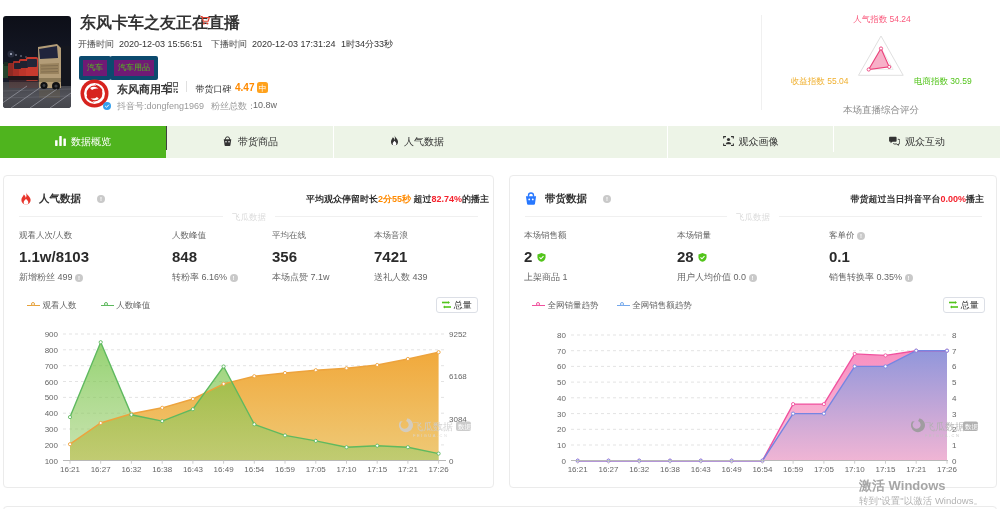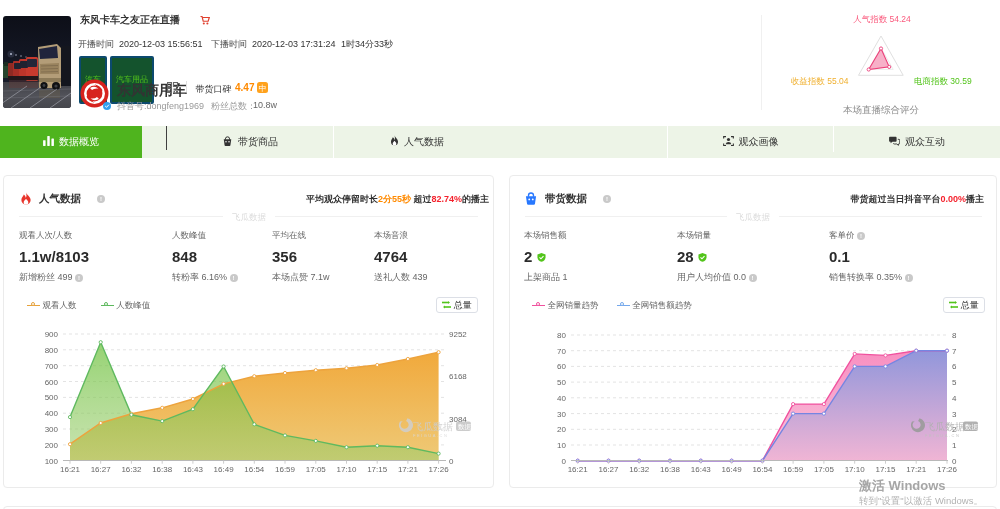--- a/index.html
+++ b/index.html
@@ -6,21 +6,21 @@
 html,body{width:1000px;height:509px;background:#fff;font-family:"Liberation Sans",sans-serif;overflow:hidden;}
 .abs{position:absolute;}
 #page{position:relative;width:1000px;height:509px;background:#fff;}
 .lbl{color:#666;font-size:8.5px;}
 .val{color:#2b2b2b;font-size:15px;font-weight:bold;}
 .sub{color:#666;font-size:9px;}
 .panel{position:absolute;background:#fff;border:1px solid #ebebeb;border-radius:4px;}
 .info{display:inline-block;width:8px;height:8px;border-radius:50%;background:#c9c9c9;color:#fff;font-size:6px;line-height:8px;text-align:center;vertical-align:0px;font-weight:bold;}
 .legline{display:inline-block;position:relative;width:13px;height:1px;vertical-align:2.5px;}
 .legline i{position:absolute;left:3.5px;top:-2.5px;width:4px;height:4px;border-radius:50%;background:#fff;}
-.tag{display:inline-block;border:2px solid #0c4a6e;color:#52c41a;background:#14532d;font-size:8px;line-height:10px;padding:17px 4px;border-radius:2px;}
+.tag{display:inline-block;border:4px solid #0c4a6e;color:#52c41a;background:#701a75;font-size:8px;line-height:10px;padding:3px 4px;border-radius:2px;}
 </style>
 </head>
 <body>
 <div id="page">
 
 <svg class="abs" style="left:3px;top:16px;" width="68" height="92" viewBox="0 0 68 92">
   <defs>
     <linearGradient id="sky" x1="0" y1="0" x2="0" y2="1">
       <stop offset="0" stop-color="#0d0f18"></stop>
           <stop offset="0.75" stop-color="#181c2b"></stop>
@@ -83,21 +83,21 @@
     <line x1="27" y1="92" x2="54" y2="73"></line>
     <line x1="47" y1="92" x2="68" y2="77"></line>
   </g>
   <g stroke="#83858d" stroke-width="0.5" opacity="0.6">
     <line x1="0" y1="75" x2="68" y2="73"></line>
     <line x1="0" y1="82" x2="68" y2="80"></line>
   </g>
   </g>
 </svg>
 
-<div class="abs" style="left:80px;top:13px;font-size:10px;font-weight:bold;color:#333;">东风卡车之友正在直播</div>
+<div class="abs" style="left:80px;top:13px;font-size:16px;font-weight:bold;color:#333;">东风卡车之友正在直播</div>
 <svg class="abs" style="left:200px;top:15.5px;" width="10" height="9" viewBox="0 0 13 12">
   <path d="M0.5 0.5 h2 l1.6 6.5 h6.6 l1.5-5 h-8.8" fill="none" stroke="#e0402f" stroke-width="1.6"></path>
   <circle cx="4.9" cy="10" r="1.4" fill="#e0402f"></circle>
   <circle cx="9.7" cy="10" r="1.4" fill="#e0402f"></circle>
 </svg>
 
 <div class="abs" style="left:78px;top:38px;font-size:9px;color:#4a4a4a;">开播时间&nbsp; <span style="color:#333;">2020-12-03 15:56:51</span></div>
 <div class="abs" style="left:211px;top:38px;font-size:9px;color:#4a4a4a;">下播时间&nbsp; <span style="color:#333;">2020-12-03 17:31:24</span></div>
 <div class="abs" style="left:341px;top:38px;font-size:9px;color:#333;">1时34分33秒</div>
 
@@ -109,21 +109,21 @@
   <circle cx="14.5" cy="14.5" r="9.2" fill="none" stroke="#fff" stroke-width="2.6"></circle>
   <path d="M14.5 5.3 q6 1.5 8 6 l-3.5 4 q1 -6 -4.5 -10 z" fill="#d7231e"></path>
   <path d="M14.5 23.7 q-6 -1.5 -8 -6 l3.5 -4 q-1 6 4.5 10 z" fill="#d7231e"></path>
   <path d="M10 9 q4.5 -2.5 8.5 0.5 q-4.5 -0.5 -6.5 1.5 z" fill="#fff"></path>
   <path d="M19 20 q-4.5 2.5 -8.5 -0.5 q4.5 0.5 6.5 -1.5 z" fill="#fff"></path>
 </svg>
 <svg class="abs" style="left:103px;top:102px;" width="8" height="8" viewBox="0 0 8 8">
   <circle cx="4" cy="4" r="4" fill="#35a0ee"></circle>
   <path d="M2.2 4 l1.3 1.3 l2.4 -2.6" fill="none" stroke="#fff" stroke-width="1"></path>
 </svg>
-<div class="abs" style="left:117px;top:82px;font-size:14px;font-weight:bold;color:#333;">东风商用车</div>
+<div class="abs" style="left:117px;top:82px;font-size:11px;font-weight:bold;color:#333;">东风商用车</div>
 <svg class="abs" style="left:167px;top:82px;" width="11" height="11" viewBox="0 0 11 11" fill="#666">
   <rect x="0.5" y="0.5" width="4" height="4" fill="none" stroke="#666" stroke-width="1.1"></rect>
   <rect x="6.5" y="0.5" width="4" height="4" fill="none" stroke="#666" stroke-width="1.1"></rect>
   <rect x="0.5" y="6.5" width="4" height="4" fill="none" stroke="#666" stroke-width="1.1"></rect>
   <rect x="6.5" y="6.5" width="2" height="2"></rect>
       <rect x="9" y="9" width="2" height="2"></rect>
       <rect x="9" y="6.5" width="1.5" height="1.5"></rect>
       <rect x="6.5" y="9" width="1.5" height="1.5"></rect>
 </svg>
 <div class="abs" style="left:186px;top:81px;width:1px;height:11px;background:#e0e0e0;"></div>
@@ -151,21 +151,21 @@
         <circle cx="111.7" cy="61.5" r="1.6"></circle>
         <circle cx="132.2" cy="58.9" r="1.6"></circle>
   </g>
   <text x="125" y="14" text-anchor="middle" font-size="8.5" fill="#fa5a7d">人气指数 54.24</text>
   <text x="91.5" y="76" text-anchor="end" font-size="8.5" fill="#f0b02f">收益指数 55.04</text>
   <text x="157" y="76" text-anchor="start" font-size="8.5" fill="#52c41a">电商指数 30.59</text>
   <text x="124" y="104.5" text-anchor="middle" font-size="9.5" fill="#8c8c8c">本场直播综合评分</text>
 </svg>
 
 <div class="abs" style="left:0;top:126px;width:1000px;height:32px;background:#edf4e7;">
-  <div class="abs" style="left:0;top:0;width:142px;height:32px;background:#4fb41e;color:#fff;font-size:10px;text-align:center;line-height:32px;">
+  <div class="abs" style="left:0;top:0;width:166px;height:32px;background:#4fb41e;color:#fff;font-size:10px;text-align:center;line-height:32px;">
     <svg width="11" height="10" viewBox="0 0 13 12" style="vertical-align:-1px;margin-right:5px;">
           <g fill="#fff">
             <rect x="0" y="5" width="3" height="7" rx="0.5"></rect>
             <rect x="5" y="0" width="3" height="12" rx="0.5"></rect>
             <rect x="10" y="3" width="3" height="9" rx="0.5"></rect>
           </g>
         </svg>数据概览</div>
   <div class="abs" style="left:166px;top:0;width:167px;height:24px;border-left:1px solid #404040;color:#333;font-size:10px;text-align:center;line-height:32px;">
     <svg width="11" height="10" viewBox="0 0 13 12" style="vertical-align:-1px;margin-right:5px;">
           <path d="M2 4 h9 l-1 7.2 a1 1 0 0 1 -1 0.8 h-5 a1 1 0 0 1 -1 -0.8 Z" fill="#333"></path>
@@ -207,21 +207,21 @@
 <div class="abs" style="left:19px;top:216px;width:459px;height:1px;background:#f0f0f0;"></div>
 <div class="abs" style="left:223px;top:212px;background:#fff;padding:0 9px;font-size:8.5px;color:#dcdcdc;">飞瓜数据</div>
 
 <div class="abs lbl" style="left:19px;top:230px;">观看人次/人数</div>
 <div class="abs lbl" style="left:172px;top:230px;">人数峰值</div>
 <div class="abs lbl" style="left:272px;top:230px;">平均在线</div>
 <div class="abs lbl" style="left:374px;top:230px;">本场音浪</div>
 <div class="abs val" style="left:19px;top:248px;">1.1w/8103</div>
 <div class="abs val" style="left:172px;top:248px;">848</div>
 <div class="abs val" style="left:272px;top:248px;">356</div>
-<div class="abs val" style="left:374px;top:248px;">4764</div>
+<div class="abs val" style="left:374px;top:248px;">7421</div>
 <div class="abs sub" style="left:19px;top:271px;">新增粉丝 499 <span class="info">!</span></div>
 <div class="abs sub" style="left:172px;top:271px;">转粉率 6.16% <span class="info">!</span></div>
 <div class="abs sub" style="left:272px;top:271px;">本场点赞 7.1w</div>
 <div class="abs sub" style="left:374px;top:271px;">送礼人数 439</div>
 
 <div class="abs" style="left:27px;top:300px;font-size:8.5px;color:#666;">
   <span class="legline" style="background:#e6a23c;"><i style="border:1px solid #e6a23c;"></i></span> <span>观看人数</span>
   <span class="legline" style="background:#5cb85c;margin-left:22px;"><i style="border:1px solid #5cb85c;"></i></span> <span>人数峰值</span>
 </div>
 <div class="abs" style="left:436px;top:297px;width:42px;height:16px;border:1px solid #dcdfe6;border-radius:3px;background:#fff;font-size:9px;color:#333;text-align:center;line-height:14px;">

